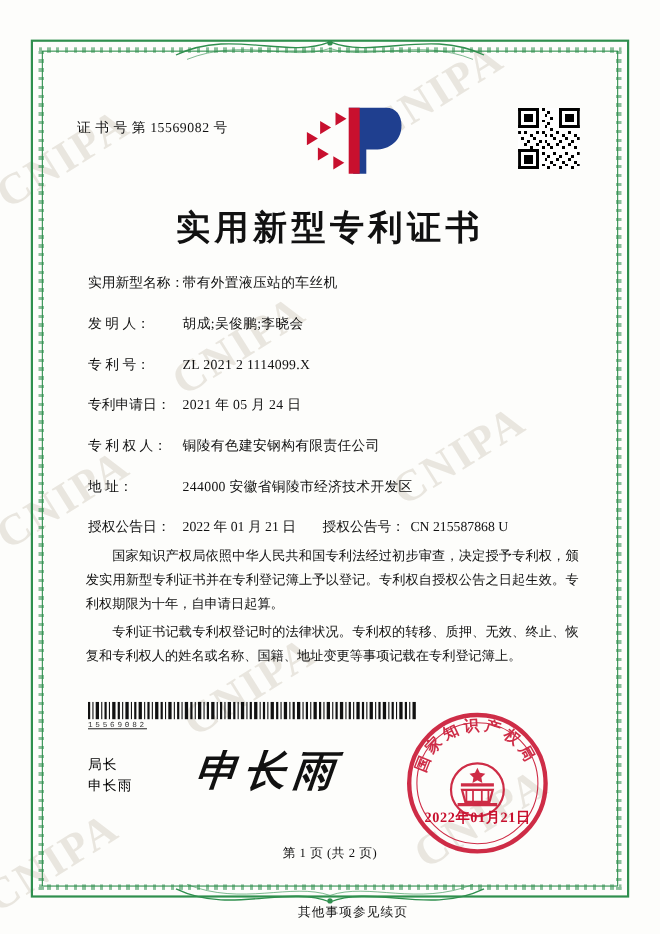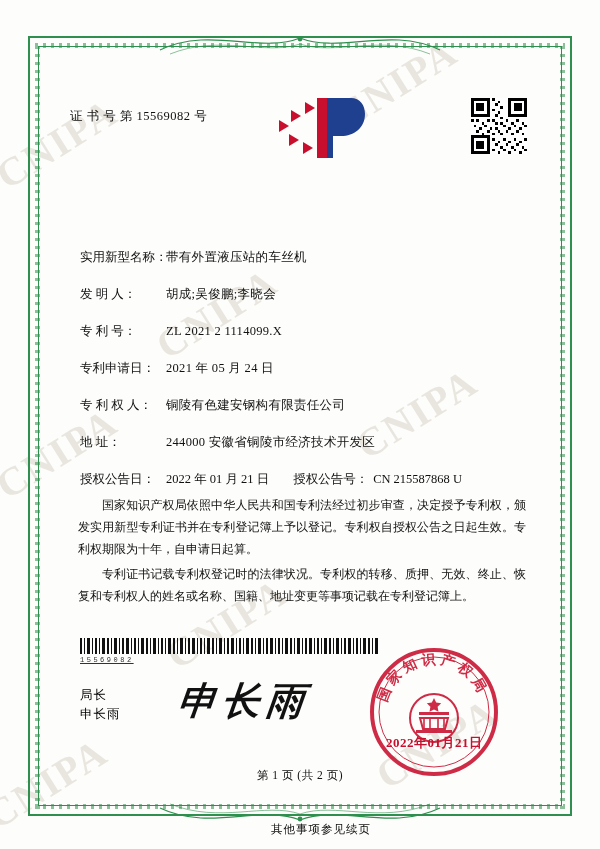--- a/index.html
+++ b/index.html
@@ -370,20 +370,21 @@
             <rect x="10" y="20" width="1" height="1"></rect>
           <rect x="12" y="19" width="1" height="1"></rect>
             <rect x="14" y="20" width="1" height="1"></rect>
           <rect x="16" y="19" width="1" height="1"></rect>
             <rect x="18" y="20" width="1" height="1"></rect>
           <rect x="20" y="19" width="1" height="1"></rect>
         </g>
       </svg>
     </div>
 
+    <div class="title">实用新型专利证书</div>
 
     <div class="fields">
       <div class="field-row">
         <span class="field-label">实用新型名称：</span>
         <span class="field-value">带有外置液压站的车丝机</span>
       </div>
       <div class="field-row">
         <span class="field-label">发 明 人：</span>
         <span class="field-value">胡成;吴俊鹏;李晓会</span>
       </div>

